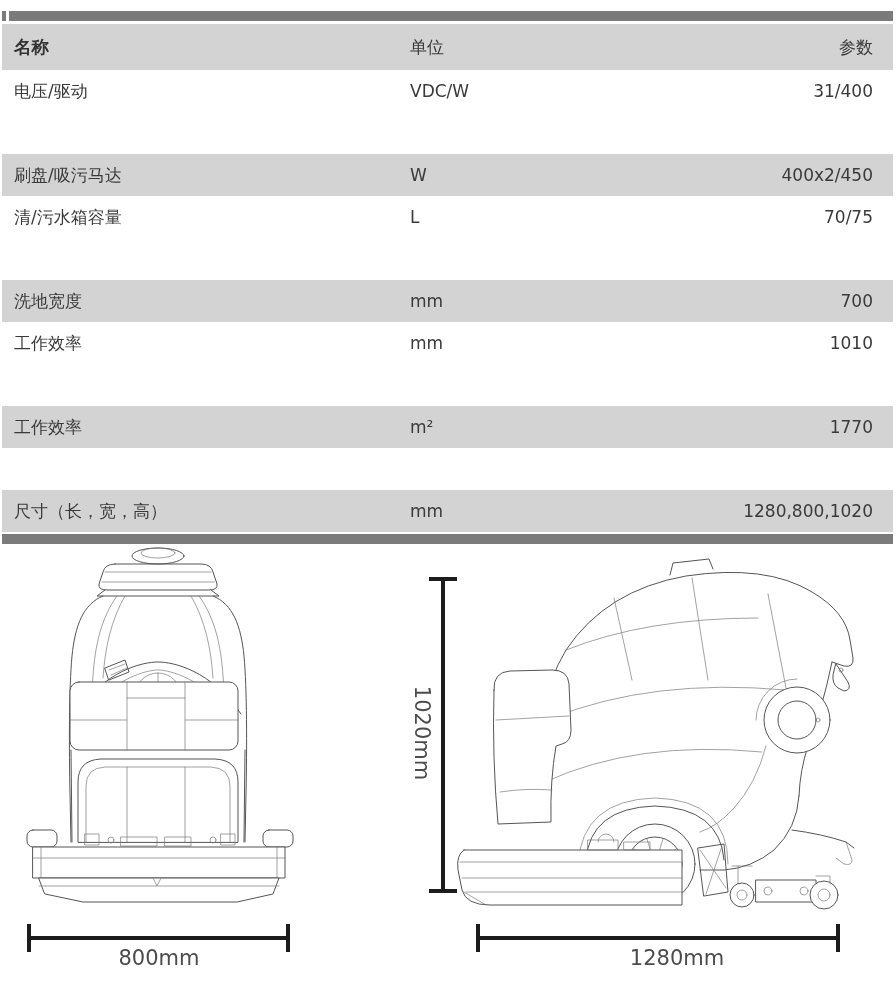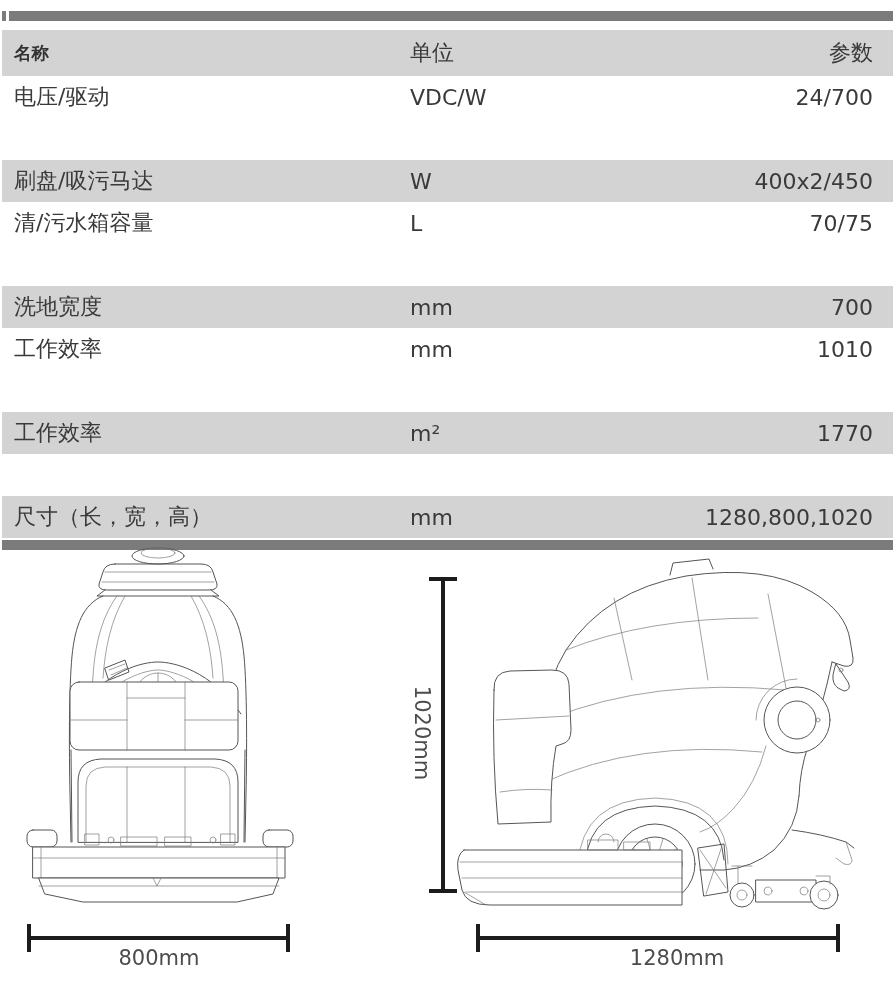--- a/index.html
+++ b/index.html
@@ -6,25 +6,25 @@
   body{width:896px;height:986px;position:relative;overflow:hidden;
        font-family:"DejaVu Sans","Liberation Sans",sans-serif;color:#3a3a3a;}
 
   
   .spec{position:absolute;left:2px;top:11px;width:891px;}
   .topbar{display:flex;height:10px;}
   .topbar .notch{width:4px;background:#7b7b7b;}
   .topbar .gap{width:3px;background:#fff;}
   .topbar .bar{flex:1;background:#7b7b7b;}
   .botbar{height:10px;background:#7b7b7b;margin-top:2px;}
-  .thead{position:relative;height:46px;background:#d3d3d3;margin-top:9px;}
+  .thead{position:relative;height:46px;background:#d3d3d3;margin-top:3px;}
   .trow{position:relative;height:42px;background:#fff;}
   .trow.shade{background:#d3d3d3;margin-top:42px;}
   .cell{position:absolute;top:50%;transform:translateY(-50%);
-        font-size:22px;white-space:nowrap;}
+        font-size:17px;white-space:nowrap;}
   .c1{left:12px;}
   .c2{left:408px;}
   .c3{right:20px;text-align:left;}
   .thead .c1{font-weight:bold;font-size:17.5px;color:#333;}
   .thead .c2,.thead .c3{color:#3a3a3a;}
 
   
   .draw-area{position:absolute;left:0;top:479px;width:896px;height:507px;}
   svg{position:absolute;}
   svg path,svg rect,svg circle,svg ellipse,svg line,svg polyline{
@@ -54,21 +54,21 @@
 
   <div class="thead">
     <span class="cell c1">名称</span>
     <span class="cell c2">单位</span>
     <span class="cell c3">参数</span>
   </div>
 
   <div class="trow">
     <span class="cell c1">电压/驱动</span>
     <span class="cell c2">VDC/W</span>
-    <span class="cell c3">24/700</span>
+    <span class="cell c3">31/400</span>
   </div>
   <div class="trow shade">
     <span class="cell c1">刷盘/吸污马达</span>
     <span class="cell c2">W</span>
     <span class="cell c3">400x2/450</span>
   </div>
   <div class="trow">
     <span class="cell c1">清/污水箱容量</span>
     <span class="cell c2">L</span>
     <span class="cell c3">70/75</span>

